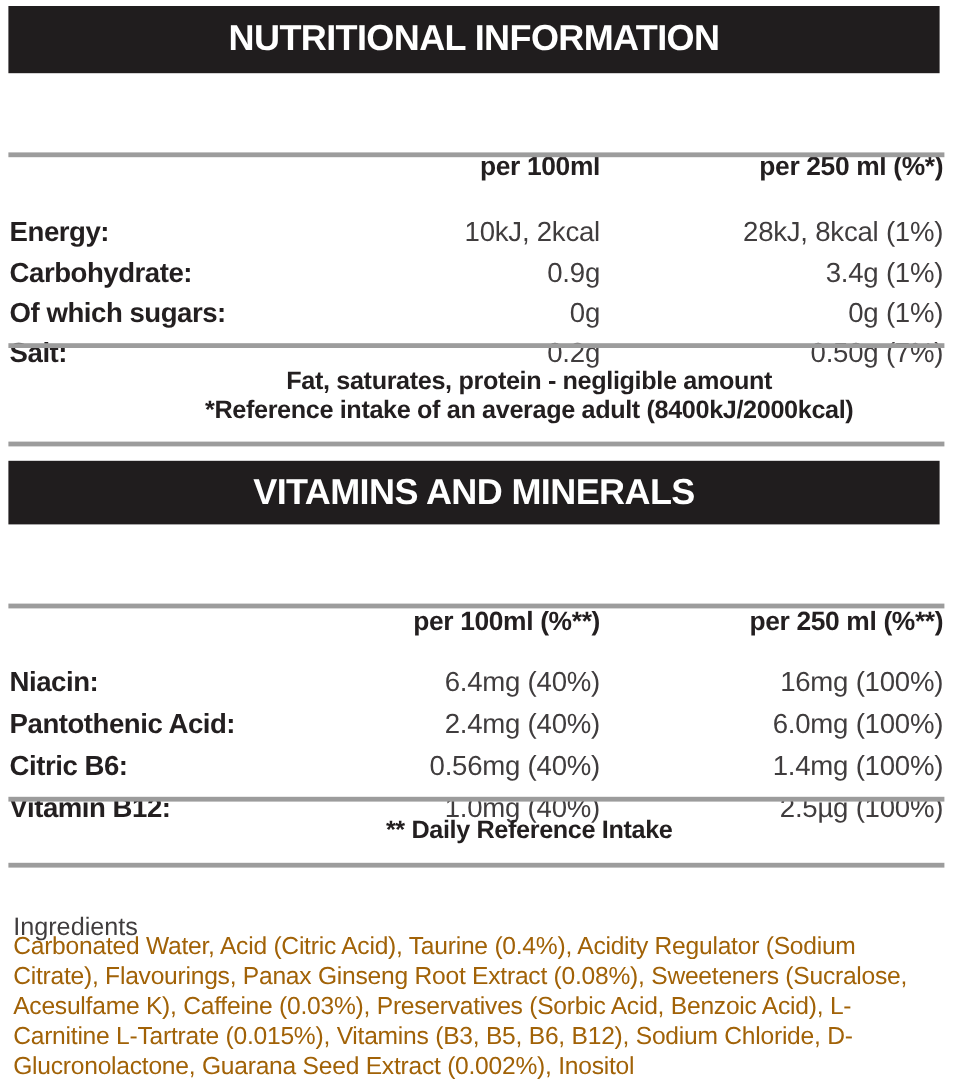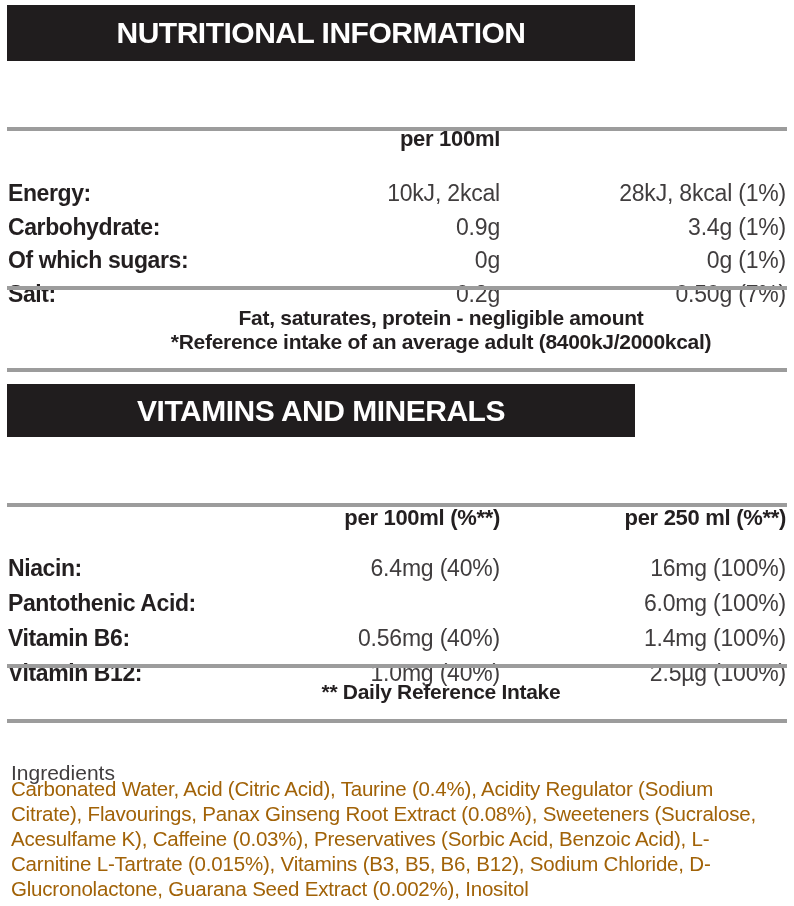--- a/index.html
+++ b/index.html
@@ -8,21 +8,21 @@
     width: 794px;
     height: 906px;
     position: relative;
     font-family: "Liberation Sans", "DejaVu Sans", sans-serif;
     color: #231f20;
     overflow: hidden;
   }
   .bar {
     position: absolute;
     left: 7px;
-    width: 628px;
+    width: 776px;
     background: #201d1e;
     color: #ffffff;
     text-align: center;
     font-weight: 700;
     font-size: 30px;
     letter-spacing: -0.5px;
   }
   #bar-nutrition { top: 5px; height: 56px; line-height: 56px; }
   #bar-vitamins  { top: 384px; height: 53px; line-height: 53px; }
 
@@ -110,20 +110,21 @@
     letter-spacing: -0.2px;
   }
 </style>
 </head>
 <body>
 
 <div class="bar" id="bar-nutrition">NUTRITIONAL INFORMATION</div>
 
 <div class="colhead" id="colhead-nutrition">
   <span class="v1">per 100ml</span>
+  <span class="v2">per 250 ml (%*)</span>
 </div>
 
 <div class="rule" id="rule-1"></div>
 
 <div class="trow" id="nrow-0">
   <span class="lbl">Energy:</span>
   <span class="v1 val">10kJ, 2kcal</span>
   <span class="v2 val">28kJ, 8kcal (1%)</span>
 </div>
 <div class="trow" id="nrow-1">
@@ -158,24 +159,25 @@
 
 <div class="rule" id="rule-4"></div>
 
 <div class="trow" id="vrow-0">
   <span class="lbl">Niacin:</span>
   <span class="v1 val">6.4mg (40%)</span>
   <span class="v2 val">16mg (100%)</span>
 </div>
 <div class="trow" id="vrow-1">
   <span class="lbl">Pantothenic Acid:</span>
+  <span class="v1 val">2.4mg (40%)</span>
   <span class="v2 val">6.0mg (100%)</span>
 </div>
 <div class="trow" id="vrow-2">
-  <span class="lbl">Vitamin B6:</span>
+  <span class="lbl">Citric B6:</span>
   <span class="v1 val">0.56mg (40%)</span>
   <span class="v2 val">1.4mg (100%)</span>
 </div>
 <div class="trow" id="vrow-3">
   <span class="lbl">Vitamin B12:</span>
   <span class="v1 val">1.0mg (40%)</span>
   <span class="v2 val">2.5µg (100%)</span>
 </div>
 
 <div class="rule" id="rule-5"></div>

